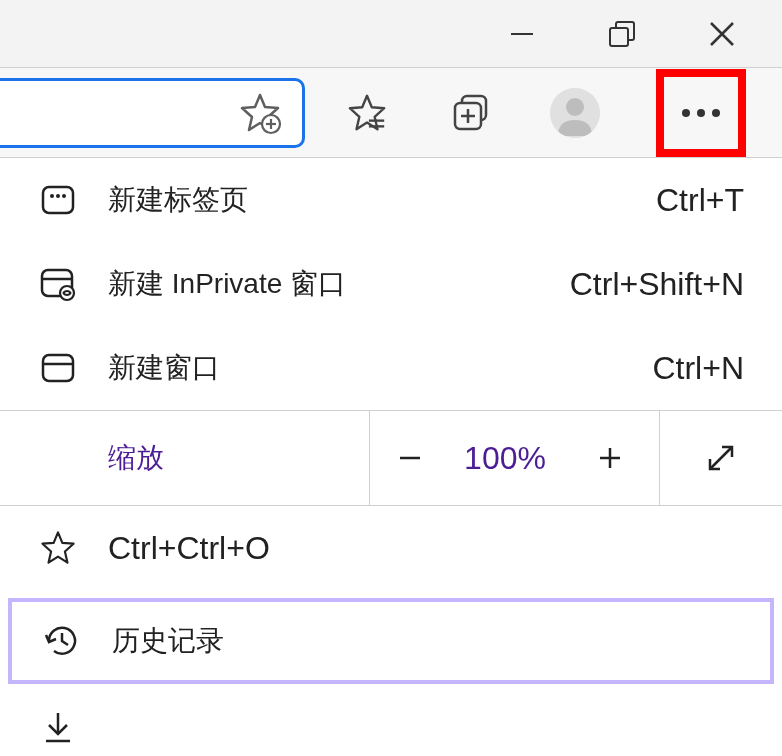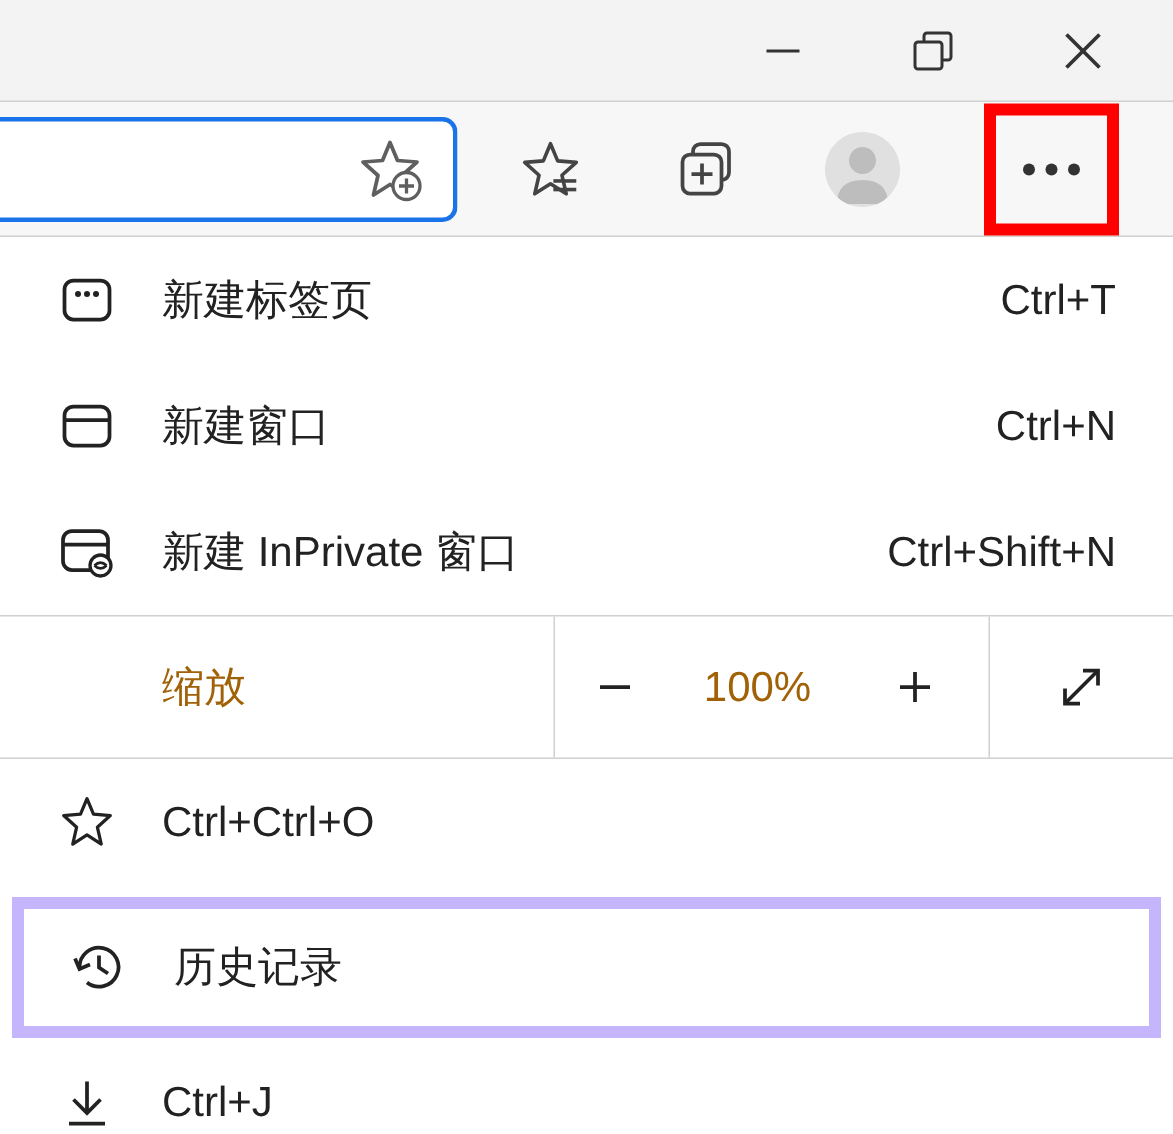--- a/index.html
+++ b/index.html
@@ -108,33 +108,33 @@
       margin-right: 30px;
       flex-shrink: 0;
       display: flex;
       align-items: center;
       justify-content: center;
     }
     .menu-item .mi-label {
       flex: 1;
     }
     .menu-item .mi-shortcut {
-      font-size: 28px;
+      font-size: 32px;
       color: #222;
     }
     .divider {
       height: 1px;
       background: #d0d0d0;
     }
     .zoom-row {
       height: 94px;
       display: flex;
       align-items: flex-end;
       font-size: 28px;
-      color: #a16207;
+      color: #4c1d95;
     }
     .zoom-label {
       width: 370px;
       text-align: left;
       padding-left: 108px;
       border-right: 1px solid #d0d0d0;
       height: 100%;
       display: flex;
       align-items: center;
     }
@@ -142,25 +142,25 @@
       flex: 1;
       display: flex;
       align-items: center;
       justify-content: center;
       height: 100%;
     }
     .zoom-ctrl.bordered {
       border-right: 1px solid #d0d0d0;
     }
     .zoom-value {
-      font-size: 28px;
+      font-size: 32px;
       white-space: nowrap;
     }
     .highlight-box {
-      border: 8px solid #c4b5fd;
+      border: 4px solid #c4b5fd;
       margin: 8px 8px 8px 8px;
     }
     .highlight-box .menu-item {
       padding-left: 30px;
       padding-right: 30px;
     }
     svg { display: block; }
   </style>
 </head>
 <body>
@@ -235,41 +235,41 @@
         <circle cx="18" cy="14" r="2" fill="#222"></circle>
         <circle cx="24" cy="14" r="2" fill="#222"></circle>
       </svg>
     </span>
     <span class="mi-label">新建标签页</span>
     <span class="mi-shortcut">Ctrl+T</span>
   </div>
 
   <div class="menu-item">
     <span class="mi-icon">
-      <svg width="36" height="36" viewBox="0 0 36 36">
-        <rect x="3" y="5" width="30" height="26" rx="6" fill="none" stroke="#222" stroke-width="2.5"></rect>
-        <line x1="3" y1="14" x2="33" y2="14" stroke="#222" stroke-width="2.5"></line>
-      </svg>
-    </span>
-    <span class="mi-label">新建窗口</span>
-    <span class="mi-shortcut">Ctrl+N</span>
-  </div>
-
-  <div class="menu-item">
-    <span class="mi-icon">
       <svg width="38" height="38" viewBox="0 0 38 38">
         <rect x="3" y="5" width="30" height="26" rx="6" fill="none" stroke="#222" stroke-width="2.5"></rect>
         <line x1="3" y1="14" x2="33" y2="14" stroke="#222" stroke-width="2.5"></line>
         <circle cx="28" cy="28" r="7" fill="#fff" stroke="#222" stroke-width="2.2"></circle>
         <path d="M24 28 Q28 24 32 28" fill="none" stroke="#222" stroke-width="1.8"></path>
         <path d="M24 28 Q28 32 32 28" fill="none" stroke="#222" stroke-width="1.8"></path>
       </svg>
     </span>
     <span class="mi-label">新建 InPrivate 窗口</span>
     <span class="mi-shortcut">Ctrl+Shift+N</span>
+  </div>
+
+  <div class="menu-item">
+    <span class="mi-icon">
+      <svg width="36" height="36" viewBox="0 0 36 36">
+        <rect x="3" y="5" width="30" height="26" rx="6" fill="none" stroke="#222" stroke-width="2.5"></rect>
+        <line x1="3" y1="14" x2="33" y2="14" stroke="#222" stroke-width="2.5"></line>
+      </svg>
+    </span>
+    <span class="mi-label">新建窗口</span>
+    <span class="mi-shortcut">Ctrl+N</span>
   </div>
 
   <div class="divider"></div>
 
   <div class="zoom-row">
     <div class="zoom-label">缩放</div>
     <div class="zoom-ctrl" style="flex:0 0 80px;">
       <svg width="30" height="30" viewBox="0 0 30 30">
           <line x1="5" y1="15" x2="25" y2="15" stroke="#222" stroke-width="2.5"></line>
         </svg>
@@ -317,16 +317,15 @@
   </div>
 
   <div class="menu-item" style="height:70px;">
     <span class="mi-icon">
       <svg width="36" height="36" viewBox="0 0 36 36">
         <line x1="18" y1="4" x2="18" y2="24" stroke="#222" stroke-width="2.5"></line>
         <polyline points="9,16 18,25 27,16" fill="none" stroke="#222" stroke-width="2.5"></polyline>
         <line x1="6" y1="32" x2="30" y2="32" stroke="#222" stroke-width="2.5"></line>
       </svg>
     </span>
-    <span class="mi-shortcut">Ctrl+J</span>
   </div>
 
 </div>
 
 </body></html>

